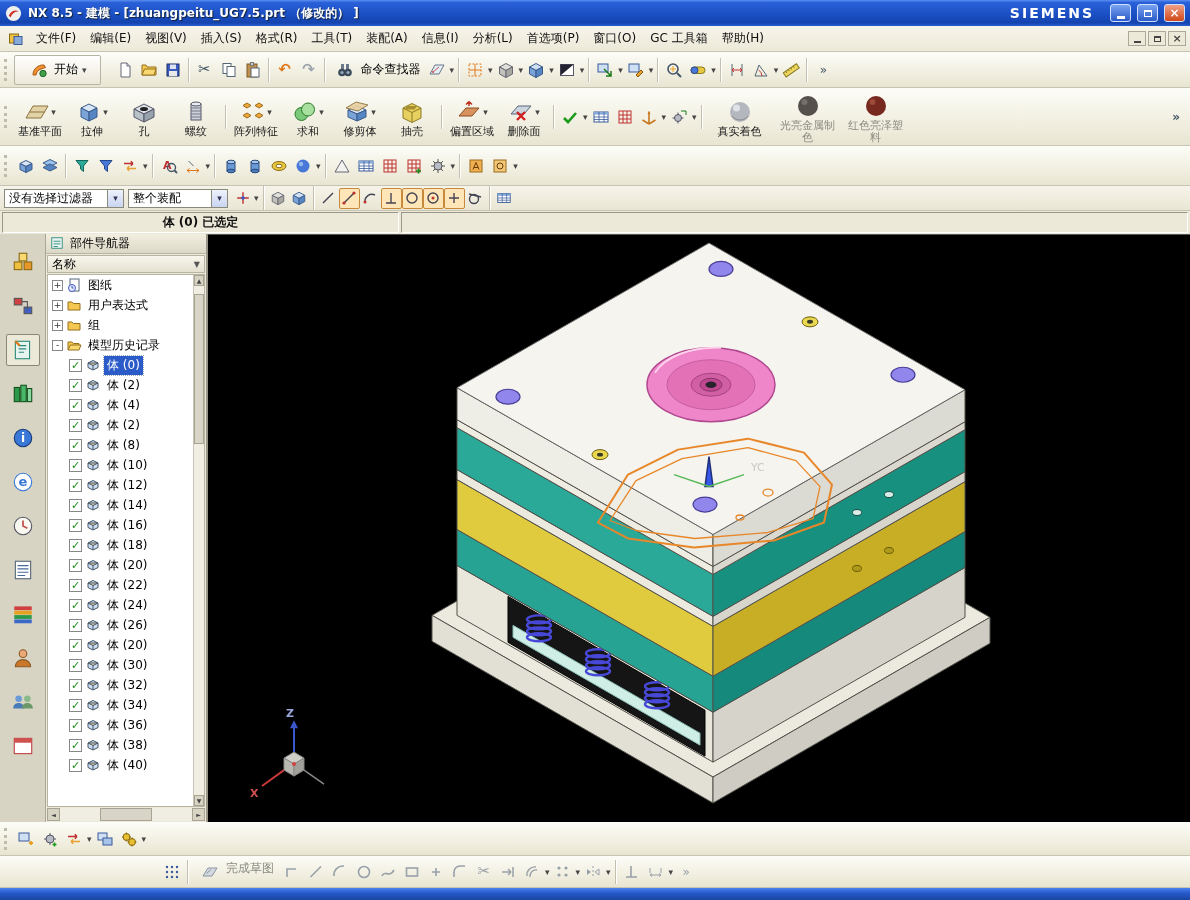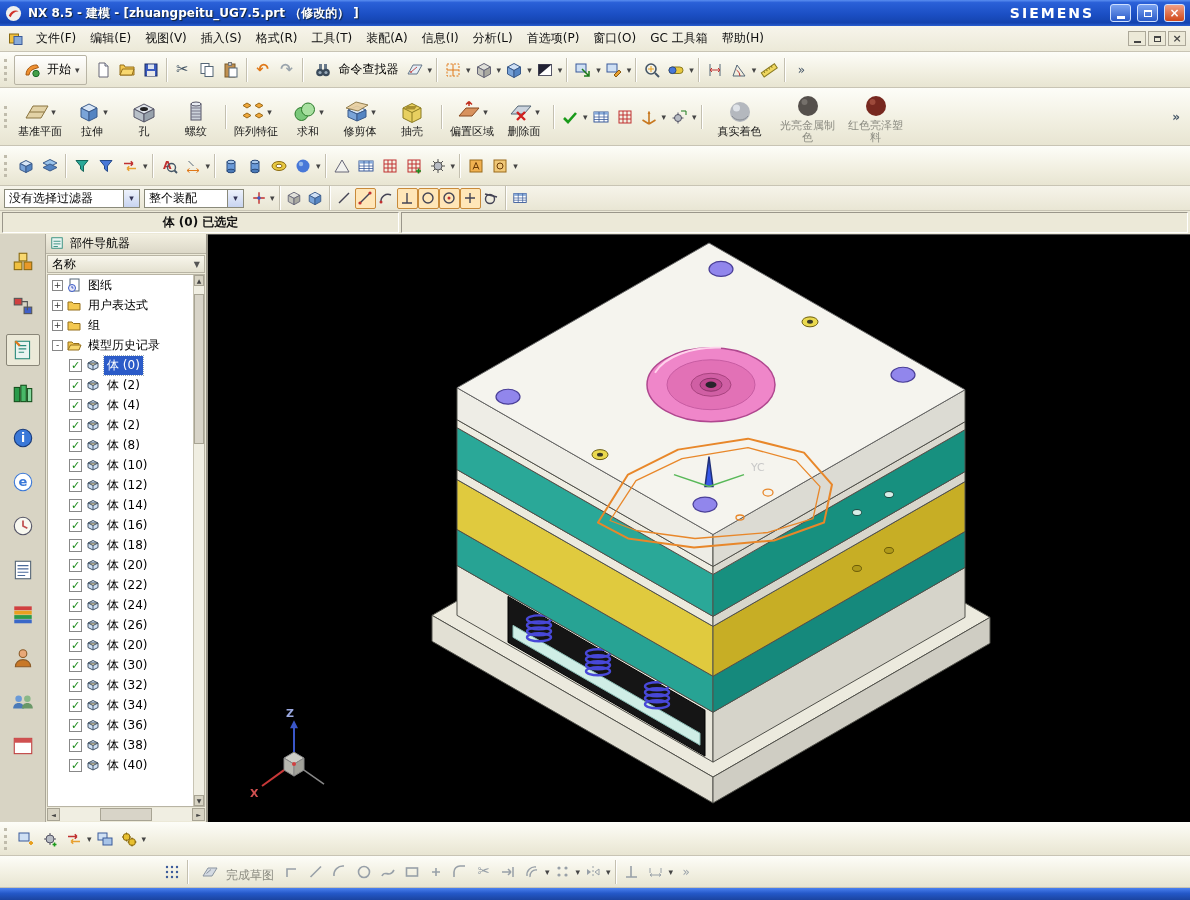--- a/index.html
+++ b/index.html
@@ -24,39 +24,39 @@
 .tbrow{display:flex;align-items:center;background:linear-gradient(180deg,#fdfdf8,#f2f0e2 55%,#e8e5d2);border-bottom:1px solid #c8c4b4;padding:0 2px;flex:0 0 auto}
 .tb-std{height:36px}
 .grip{width:6px;height:22px;border-left:3px dotted #c0bcac;margin:0 4px 0 2px}
 .iconhost{display:flex;align-items:center}
 .ticon{width:24px;height:24px;display:inline-flex;align-items:center;justify-content:center;border:1px solid transparent;border-radius:2px;flex:0 0 auto}
 .ticon svg{width:18px;height:18px;display:block}
 .ticon.pressed{background:#ffe6b8;border:1px solid #c88a3a}
 .g{font-size:15px;line-height:1}
 .tsep{width:2px;height:24px;border-left:1px solid #c4c0b0;border-right:1px solid #fff;margin:0 3px;flex:0 0 auto}
 .tdrop{font-size:9px;color:#444;padding:0 1px}
-.startbtn{display:flex;align-items:center;gap:3px;padding:2px 5px;border:1px solid #b8b4a4;border-radius:2px;background:linear-gradient(#fff,#ece8d8);margin-right:4px;white-space:nowrap}
+.startbtn{display:flex;align-items:center;gap:3px;padding:2px 12px;border:1px solid #b8b4a4;border-radius:2px;background:linear-gradient(#fff,#ece8d8);margin-right:12px;white-space:nowrap}
 .cmdfind{display:flex;align-items:center;gap:4px;padding:2px 4px;white-space:nowrap}
 .tb-feature{height:58px;align-items:center}
 .fbtn{display:flex;flex-direction:column;align-items:center;min-width:52px;padding:2px 3px 0}
 .ftop{display:flex;align-items:center;height:28px}
 .fico svg{width:26px;height:26px;display:block}
 .fico.sm svg{width:24px;height:24px}
 .fdrop{font-size:9px;color:#444;margin-left:1px}
 .flabel{font-size:11px;line-height:12px;text-align:center;color:#1a1a1a;white-space:nowrap}
 .fbtn.mat{min-width:64px}
 .fbtn.mat .flabel{white-space:normal;width:62px}
 .fbtn.disabled .flabel{color:#8c8c82}
 .chev{margin-left:auto;margin-right:8px;color:#456;font-weight:bold}
 .tb-row2{height:40px}
 .selbar{flex:0 0 25px;display:flex;align-items:center;background:linear-gradient(180deg,#f6f4ea,#e9e6d4);border-bottom:1px solid #c8c4b4;padding:0 4px;gap:4px}
 .dd{display:flex;align-items:center;height:19px;background:#fff;border:1px solid #8a8a7a}
 .ddtext{padding:0 4px;flex:1;font-size:12px;white-space:nowrap;overflow:hidden}
 .ddbtn{width:16px;height:100%;background:linear-gradient(#eef2fc,#c8d4f0);border-left:1px solid #8a8a7a;display:flex;align-items:center;justify-content:center;font-size:9px;color:#335}
-.dd.filter{width:136px}.dd.scope{width:100px}
+.dd.filter{width:120px}.dd.scope{width:100px}
 .selbar .ticon{width:21px;height:21px}
 .selbar .ticon svg{width:16px;height:16px}
 .promptbar{flex:0 0 23px;display:flex;background:#ece9d8;padding:1px 2px;gap:2px}
 .pfield{border:1px solid;border-color:#9a968a #fff #fff #9a968a;display:flex;align-items:center;padding:0 6px;font-weight:bold;color:#101010;white-space:nowrap;overflow:hidden}
 .pfield.msg{width:428px}
 .pfield.stat{width:397px;justify-content:center}
 .pfield.rest{flex:1}
 .main{flex:1;display:flex;min-height:0}
 .tabstrip{width:46px;background:#d8d4c4;border-right:1px solid #aaa698;display:flex;flex-direction:column;align-items:center;padding-top:12px;gap:12px;flex:0 0 46px}
 .ntab{width:34px;height:32px;display:flex;align-items:center;justify-content:center;border:1px solid transparent;border-radius:2px}
@@ -83,21 +83,21 @@
 .vthumb{position:absolute;left:0;right:0;top:8px;height:150px;background:#d8d4c8;border:1px solid #a8a494}
 .nav-hscroll{height:13px;display:flex;background:#f0eee2;margin:0 1px 1px;flex:0 0 13px}
 .harrow{width:13px;background:#d8d4c4;border:1px solid #a8a494;font-size:6px;display:flex;align-items:center;justify-content:center;color:#444;flex:0 0 13px}
 .htrack{flex:1;position:relative}
 .hthumb{position:absolute;top:0;bottom:0;left:40px;width:52px;background:#d8d4c8;border:1px solid #a8a494}
 .viewport{flex:1;background:#000;position:relative;border-top:1px solid #555}
 .viewport svg{width:100%;height:100%;display:block}
 .b1{height:34px}
 .b2{height:32px}
 .lead{width:158px;flex:0 0 158px}
-.finish{display:flex;align-items:flex-end;gap:4px;padding:0 6px;color:#8c8c82;white-space:nowrap}
+.finish{display:flex;align-items:flex-start;gap:4px;padding:0 6px;color:#8c8c82;white-space:nowrap}
 .taskbar{flex:0 0 12px;background:linear-gradient(180deg,#4a80f0,#2458c8 45%,#1b44a0)}
 </style>
 </head>
 <body>
 
 <div class="window">
 
   <div class="titlebar">
     <span class="appicon">
         <svg viewBox="0 0 18 18">

